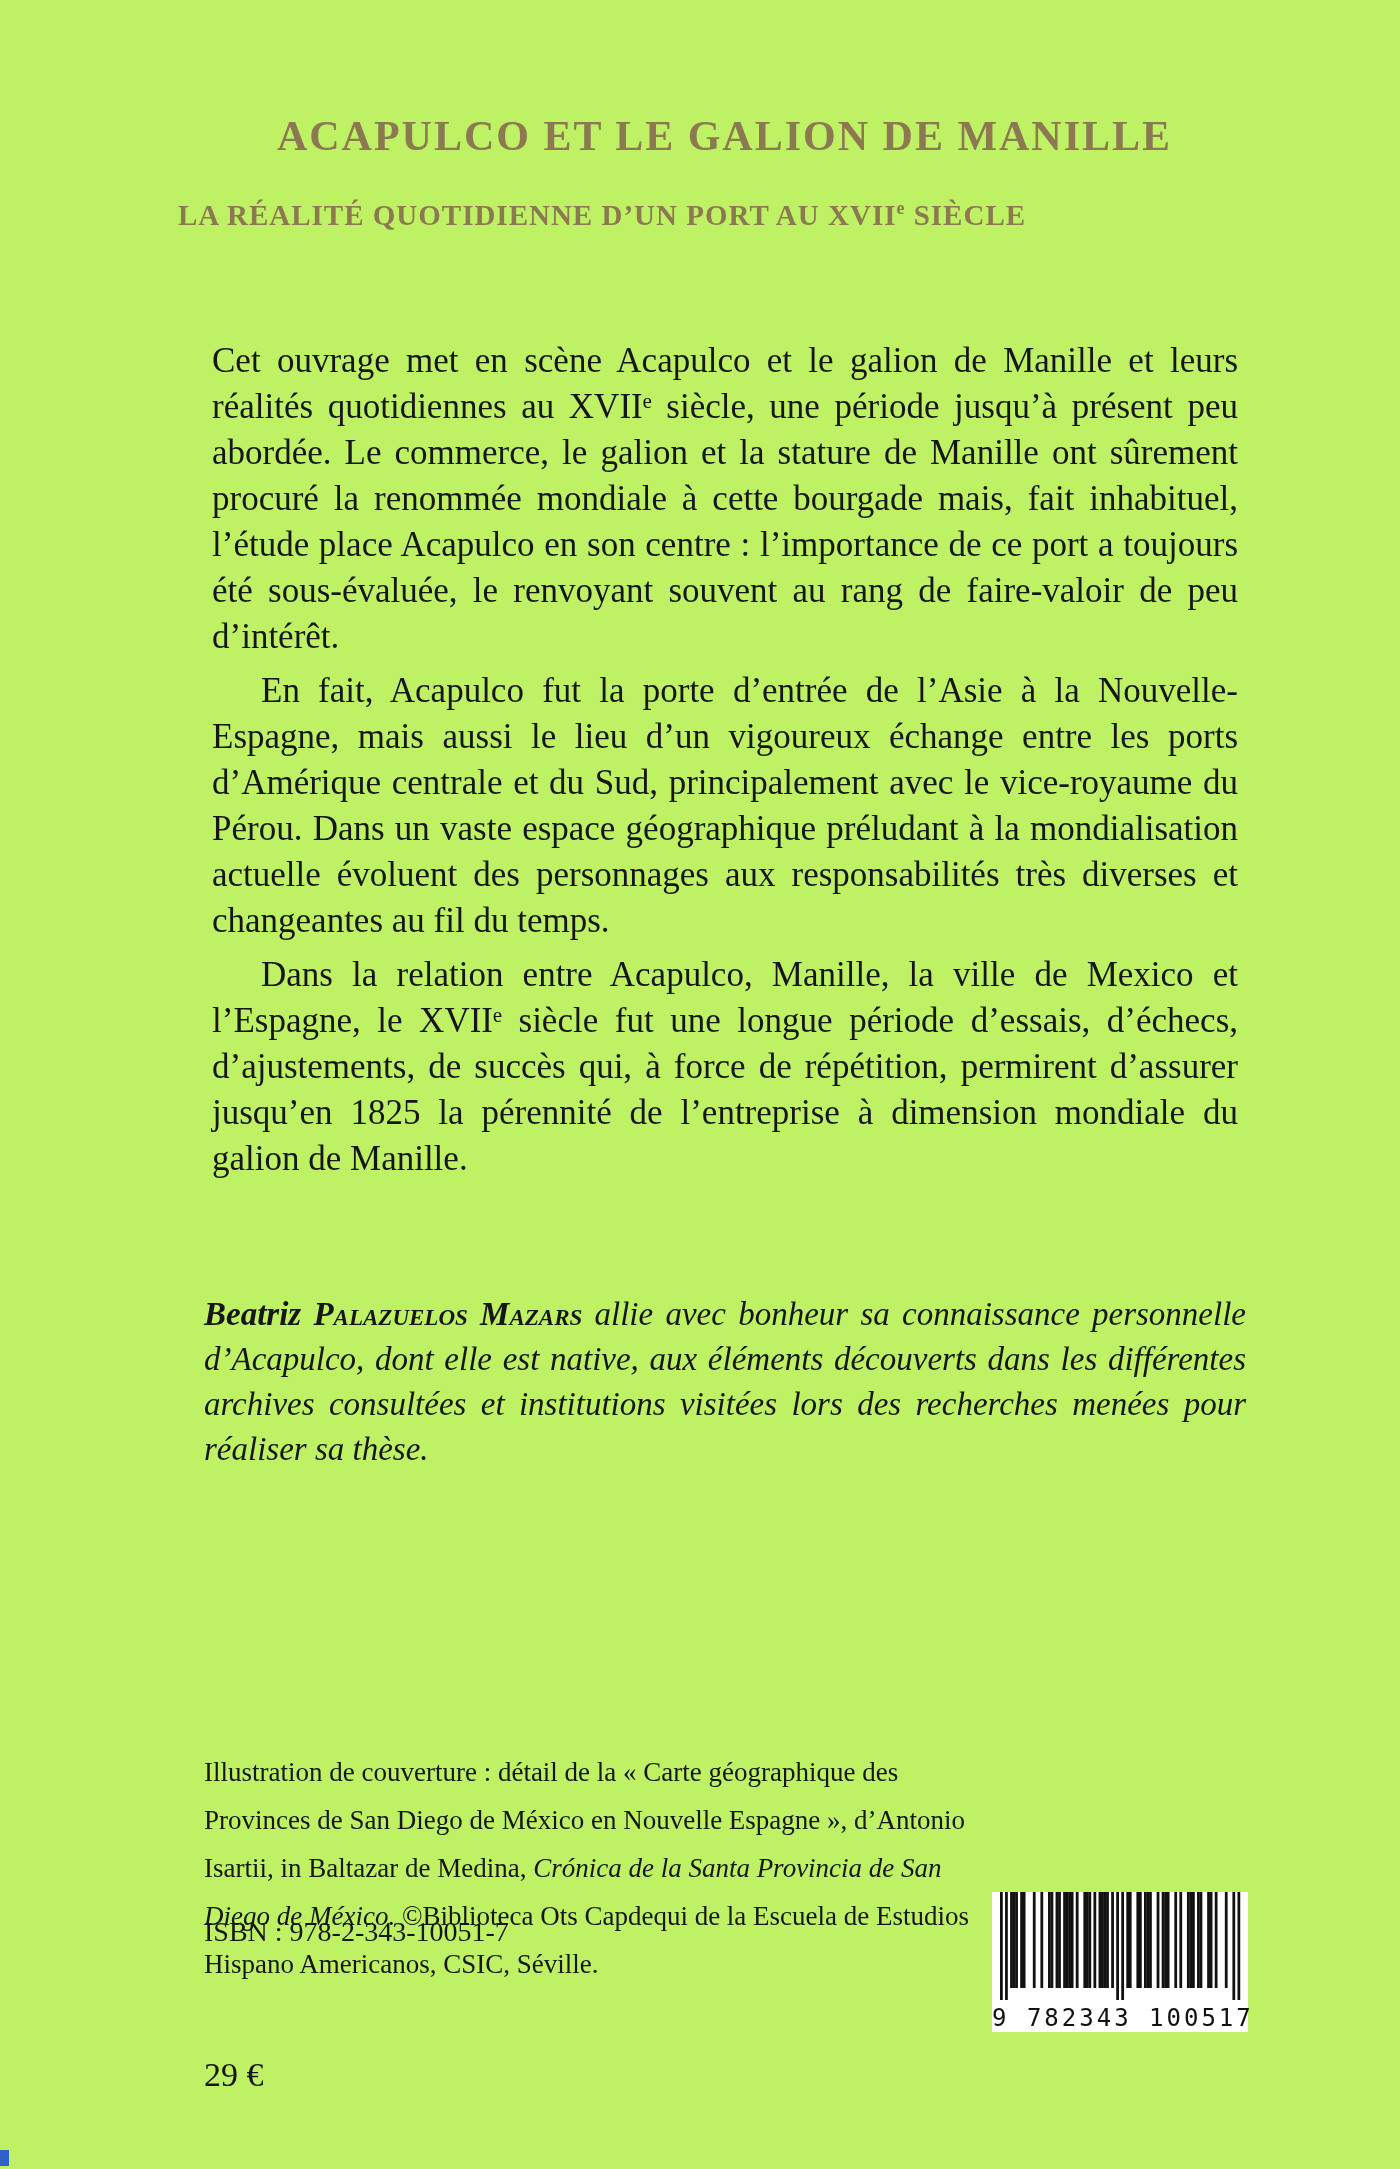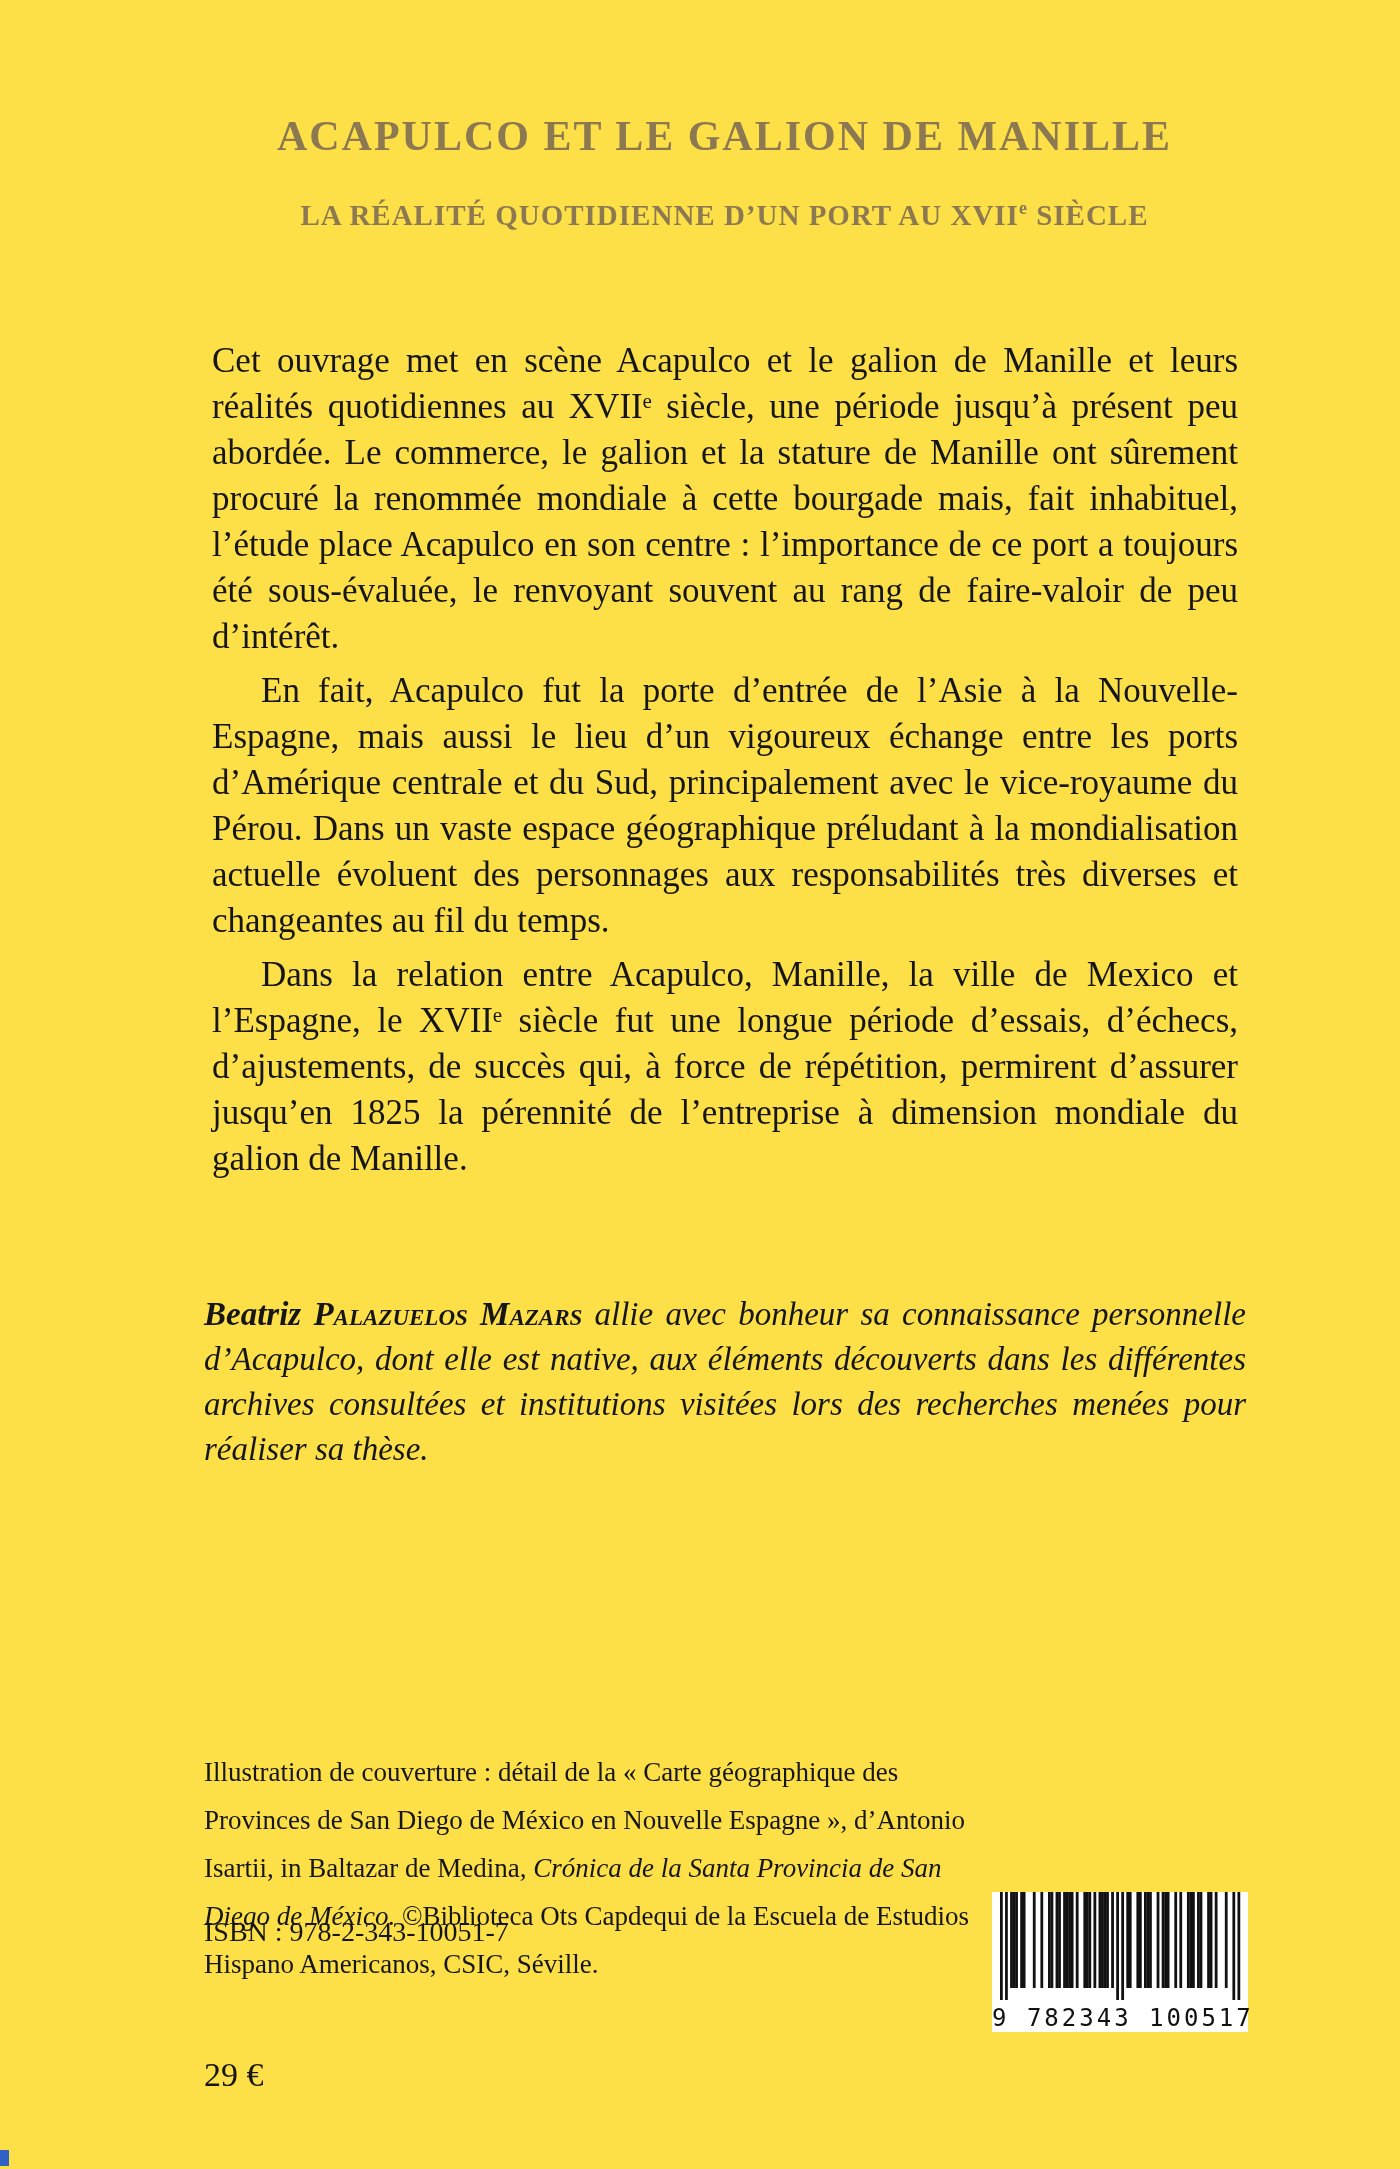--- a/index.html
+++ b/index.html
@@ -1,40 +1,39 @@
 <!DOCTYPE html>
 <html><head>
 <meta charset="utf-8">
 <style>
   html, body { margin: 0; padding: 0; background: #e9e9e9; }
   .page {
     position: relative;
     width: 1400px;
     height: 2169px;
     margin: 0 auto;
-    background: #fde047;
+    background: #bef264;
     font-family: "Liberation Serif", "DejaVu Serif", serif;
     color: #161616;
     overflow: hidden;
   }
   .title {
     position: absolute;
     top: 112px; left: 178px; width: 1093px;
     margin: 0;
     text-align: center;
     font-size: 42px;
     font-weight: bold;
     letter-spacing: 2px;
     color: var(--accent, #8c7851);
   }
   .subtitle {
     position: absolute;
     top: 198px; left: 178px; width: 1093px;
     margin: 0;
-    text-align: center;
     font-size: 29px;
     font-weight: bold;
     letter-spacing: 1px;
     color: var(--accent, #8c7851);
   }
   .subtitle .sup { font-size: 0.62em; vertical-align: super; }
   .synopsis {
     position: absolute;
     top: 330px; left: 204px; width: 1042px;
     font-size: 35px;

